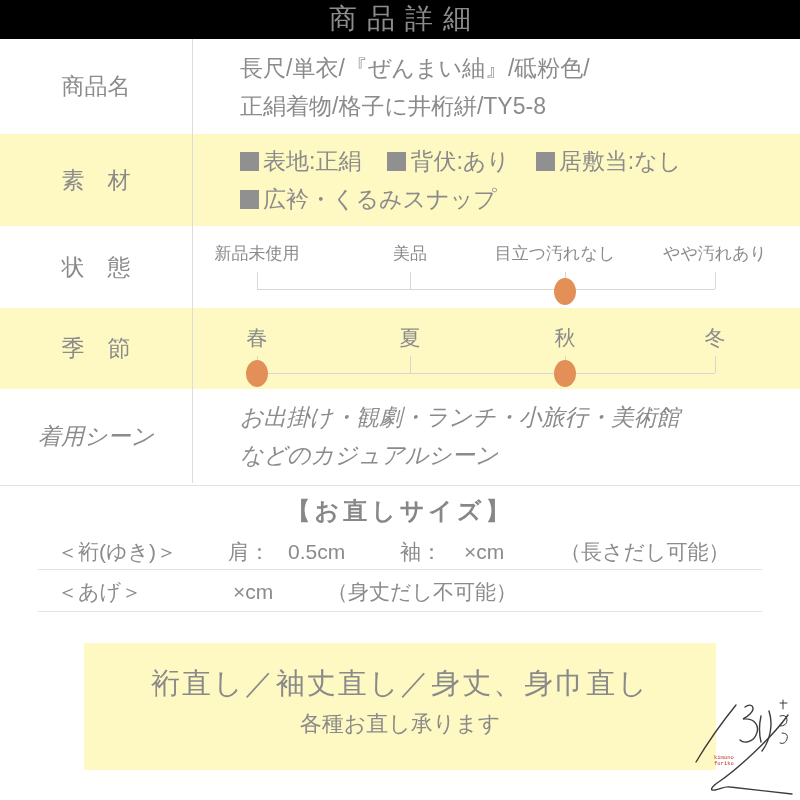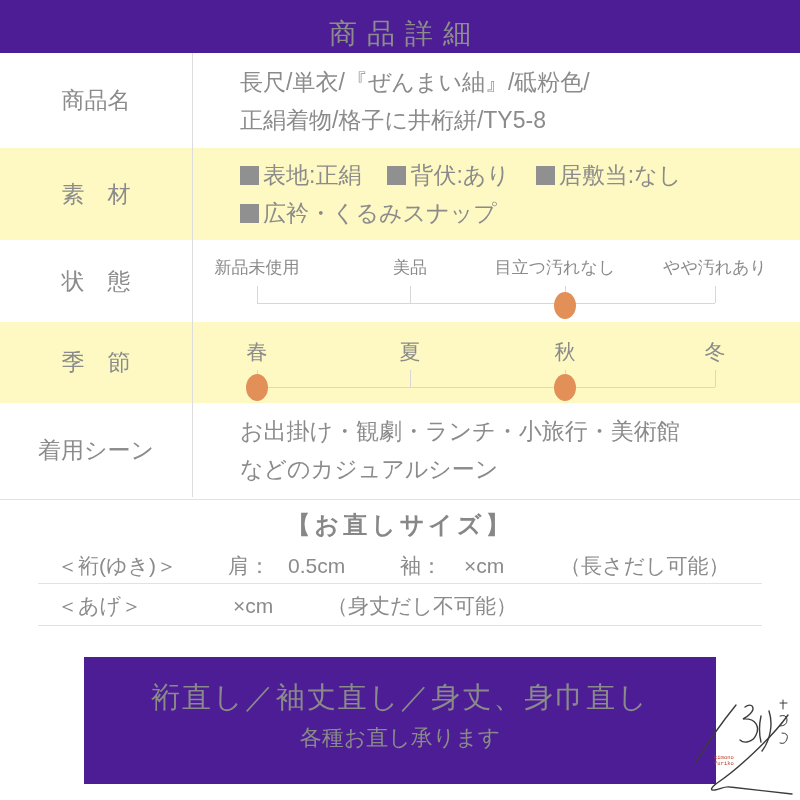--- a/index.html
+++ b/index.html
@@ -3,41 +3,41 @@
 <meta charset="utf-8">
 <style>
   * { margin:0; padding:0; box-sizing:border-box; }
   body { background:#ffffff; }
   .page {
     position:relative; width:800px; height:800px; margin:0 auto;
     background:#ffffff; overflow:hidden;
     font-family:"Liberation Sans", sans-serif; color:#8b8b8b;
   }
   .header-band {
-    height:53px; background:#4c1d95;
-    display:flex; align-items:flex-end; justify-content:center;
+    height:39px; background:#000000;
+    display:flex; align-items:flex-start; justify-content:center;
     font-size:28px; letter-spacing:10px; color:#8c8c8c; padding-left:10px;
   }
   .detail-table { width:100%; }
   .t-row { display:flex; width:100%; }
   .t-row.gray { background:#fef9c3; }
   .row-label {
     width:193px; flex:0 0 193px; border-right:1px solid #dcdcda;
     display:flex; align-items:center; justify-content:center;
     font-size:23px; color:#8b8b8b;
   }
   .row-value {
     flex:1; position:relative; display:flex; flex-direction:column;
     justify-content:center; padding-left:47px; font-size:23px; line-height:38px;
   }
   .h-name  { height:95px; }
   .h-mat   { height:92px; }
   .h-cond  { height:82px; }
   .h-seas  { height:81px; }
-  .h-scene { height:94px; }
+  .h-scene { height:94px;font-style:italic; }
   .mat-line { display:flex; align-items:center; }
   .sq {
     display:inline-block; width:19px; height:19px; background:#909090;
     margin-right:4px; flex:0 0 19px;
   }
   .mat-item { margin-right:26px; display:flex; align-items:center; }
   
   .scale-area { padding:0; display:block; }
   .scale-label {
     position:absolute; transform:translateX(-50%);
@@ -56,21 +56,21 @@
     margin-top:11px; text-align:center; font-size:24px; font-weight:600;
     letter-spacing:4px; color:#878787; line-height:28px;
   }
   .size-row { position:relative; height:28px; font-size:21px; color:#8b8b8b; }
   .size-row-1 { margin-top:13px; }
   .size-row-2 { margin-top:8px; }
   .size-row span { position:absolute; top:0; line-height:28px; white-space:nowrap; }
   .thin-rule { border-top:1px solid #e4e2de; margin:3px 38px 0 38px; }
   .thin-rule.r2 { margin-top:5px; }
   .repair-banner {
-    margin:31px auto 0 auto; width:632px; height:127px; background:#4c1d95;
+    margin:31px auto 0 auto; width:632px; height:127px; background:#fef9c3;
     text-align:center; padding-top:22px;
   }
   .banner-line1 { font-size:29px; line-height:36px; color:#8a8a8a; letter-spacing:2px; }
   .banner-line2 { font-size:22px; line-height:30px; margin-top:8px; color:#8a8a8a; }
   .brand-logo { position:absolute; left:688px; top:696px; width:110px; height:104px; }
   .logo-red-text { font-size:5.5px; fill:#c23b2a; font-family:"Liberation Mono", monospace; }
 </style>
 </head>
 <body>
 

